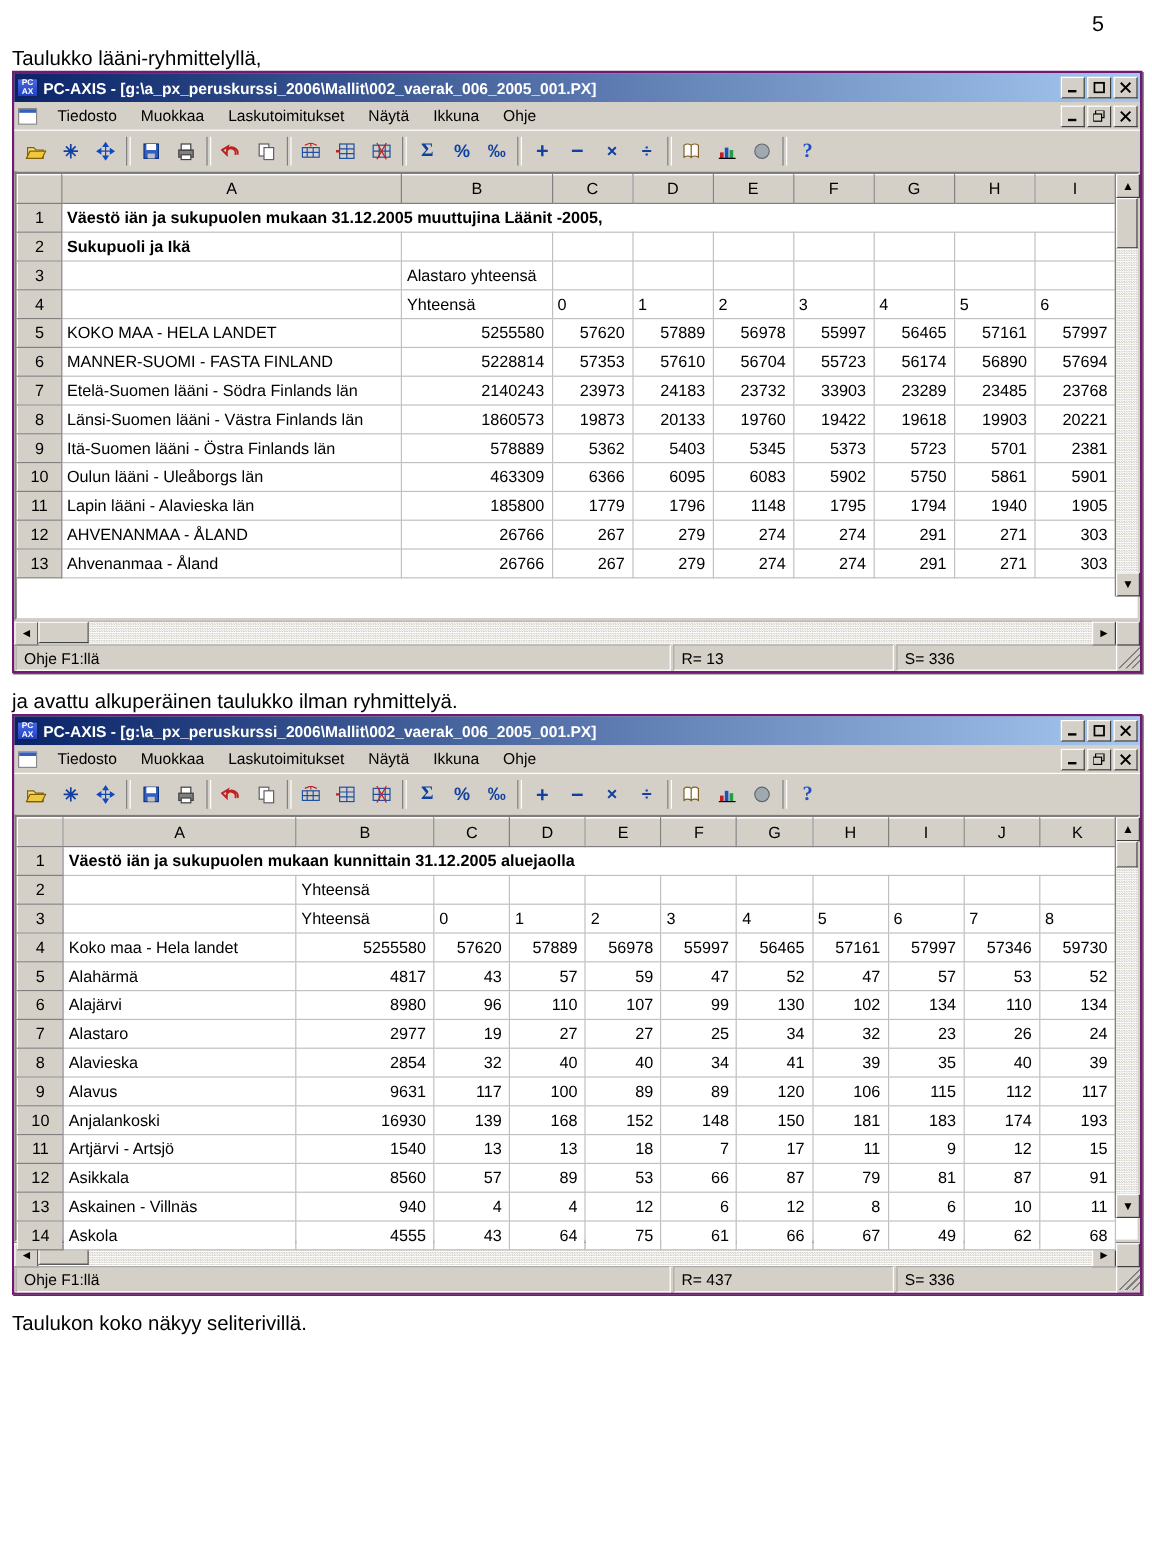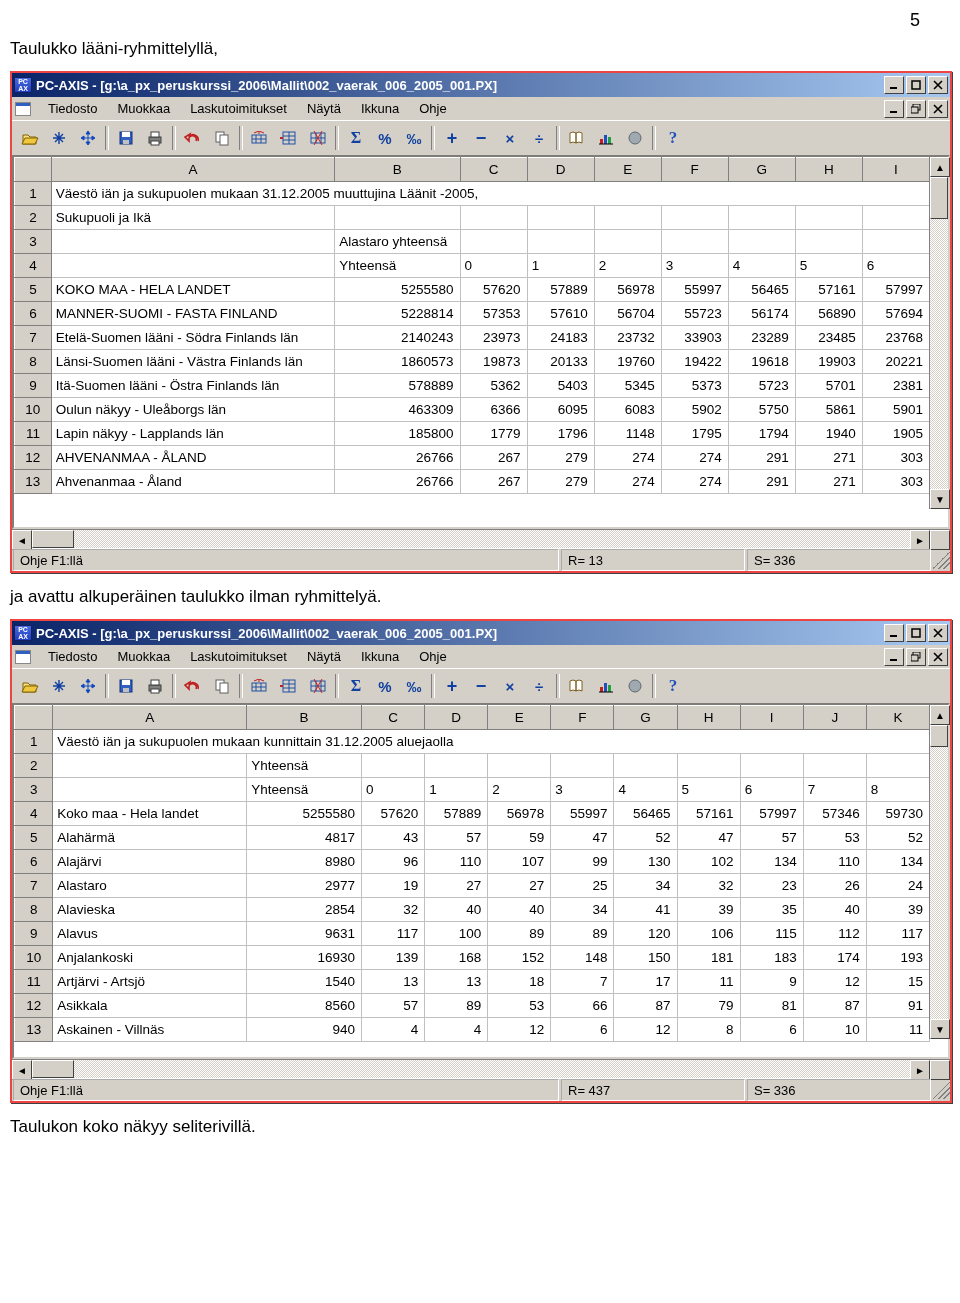--- a/index.html
+++ b/index.html
@@ -1,18 +1,18 @@
 <!DOCTYPE html>
 <html><head>
 <meta charset="utf-8">
 <style>
 body{margin:0;background:#fff;font-family:Arial,Helvetica,sans-serif;font-size:16px;color:#000;width:960px}
 .page-num{text-align:right;padding:10px 40px 0 0;font-size:18px}
-.caption{padding:8px 10px 12px 10px;font-size:17px}
-.app{border:2px solid #ef4444;background:#d4d0c8;margin:0 8px 6px 10px;box-shadow:1px 1px 0 #404040}
+.caption{padding:8px 10px 0 10px;font-size:17px}
+.app{border:2px solid #701a75;background:#d4d0c8;margin:0 8px 6px 10px;box-shadow:1px 1px 0 #404040}
 .titlebar{display:flex;align-items:center;background:linear-gradient(90deg,#0a2468,#a6c8f0);color:#fff;height:24px;padding:0 2px;font-size:13px;font-weight:bold}
 .titlebar .icon-wrap{width:18px;height:18px;margin-right:4px;display:flex;align-items:center;justify-content:center}
 .px-icon{width:16px;height:14px;background:linear-gradient(#4a6ae0,#2040c0);border:1px solid #102060;font-size:7px;line-height:7px;color:#fff;display:flex;flex-direction:column;align-items:center;justify-content:center;font-family:Arial;font-weight:bold}
 .title-text{flex:1;white-space:nowrap;overflow:hidden}
 .win-btns{display:flex;gap:2px}
 .win-btn{width:18px;height:16px;background:#d4d0c8;border:1px solid #fff;border-right-color:#404040;border-bottom-color:#404040;display:flex;align-items:center;justify-content:center;color:#000;font-weight:bold;font-size:10px;font-family:"Segoe UI",Arial}
 .menubar{display:flex;align-items:center;background:#d4d0c8;height:23px;padding:0 2px;font-size:13px}
 .menubar .sysicon{width:18px;height:18px;margin-right:6px;display:flex;align-items:center;justify-content:center}
 .sysicon-inner{width:14px;height:12px;border:1px solid #888;background:#fff;position:relative}
 .sysicon-inner::before{content:"";position:absolute;top:0;left:0;right:0;height:3px;background:#3060c0}
@@ -22,21 +22,21 @@
 .tb-btn{width:26px;height:24px;display:flex;align-items:center;justify-content:center;border:1px solid transparent}
 .tb-sep{width:6px;height:24px;border-left:1px solid #808080;border-right:1px solid #fff;margin:0 2px;width:2px}
 .grid-wrap{background:#fff;border:2px inset #d4d0c8;margin:0;position:relative}
 .grid{border-collapse:collapse;width:100%;table-layout:fixed;font-size:13.5px}
 .grid th,.grid td{border:1px solid #c0c0c0;padding:1px 4px;height:21px;overflow:hidden;white-space:nowrap}
 .grid th{background:#d4d0c8;font-weight:normal;text-align:center;border:1px solid #808080;border-top-color:#fff;border-left-color:#fff}
 .grid th.rowhead{text-align:center;width:30px}
 .grid td{background:#fff}
 .grid td.num{text-align:right;padding-right:6px}
 .grid td.txt{text-align:left}
-.bold{font-weight:normal}
+.bold{font-weight:bold}
 .scroll-v{position:absolute;top:0;right:0;bottom:18px;width:18px;background:#d4d0c8;border-left:1px solid #808080;display:flex;flex-direction:column}
 .scroll-h{height:18px;background:#d4d0c8;border-top:1px solid #808080;display:flex}
 .sb-btn{width:18px;height:18px;background:#d4d0c8;border:1px solid #fff;border-right-color:#404040;border-bottom-color:#404040;display:flex;align-items:center;justify-content:center;font-size:10px;color:#000}
 .sb-track{flex:1;background:repeating-conic-gradient(#d4d0c8 0 25%,#fff 0 50%) 0 0/2px 2px}
 .sb-thumb{background:#d4d0c8;border:1px solid #fff;border-right-color:#404040;border-bottom-color:#404040}
 .statusbar{display:flex;background:#d4d0c8;border-top:1px solid #fff;font-size:13px;height:22px;align-items:center}
 .status-pane{border:1px inset #fff;padding:1px 6px;margin:1px;height:18px;display:flex;align-items:center}
 .status-pane.flex{flex:1}
 .status-pane.fixed{width:170px}
 .grip{width:18px;height:18px;background:linear-gradient(135deg,transparent 50%,#808080 50%,#808080 55%,transparent 55%,transparent 65%,#808080 65%,#808080 70%,transparent 70%,transparent 80%,#808080 80%,#808080 85%,transparent 85%)}
@@ -323,33 +323,33 @@
               <td class="num">5362</td>
               <td class="num">5403</td>
               <td class="num">5345</td>
               <td class="num">5373</td>
               <td class="num">5723</td>
               <td class="num">5701</td>
               <td class="num">2381</td>
             </tr>
             <tr>
               <th class="rowhead">10</th>
-              <td class="txt">Oulun näkyy - Uleåborgs län</td>
+              <td class="txt">Oulun lääni - Uleåborgs län</td>
               <td class="num">463309</td>
               <td class="num">6366</td>
               <td class="num">6095</td>
               <td class="num">6083</td>
               <td class="num">5902</td>
               <td class="num">5750</td>
               <td class="num">5861</td>
               <td class="num">5901</td>
             </tr>
             <tr>
               <th class="rowhead">11</th>
-              <td class="txt">Lapin näkyy - Lapplands län</td>
+              <td class="txt">Lapin lääni - Alavieska län</td>
               <td class="num">185800</td>
               <td class="num">1779</td>
               <td class="num">1796</td>
               <td class="num">1148</td>
               <td class="num">1795</td>
               <td class="num">1794</td>
               <td class="num">1940</td>
               <td class="num">1905</td>
             </tr>
             <tr>
@@ -751,20 +751,34 @@
               <td class="num">4</td>
               <td class="num">4</td>
               <td class="num">12</td>
               <td class="num">6</td>
               <td class="num">12</td>
               <td class="num">8</td>
               <td class="num">6</td>
               <td class="num">10</td>
               <td class="num">11</td>
             </tr>
+            <tr>
+              <th class="rowhead">14</th>
+              <td class="txt">Askola</td>
+              <td class="num">4555</td>
+              <td class="num">43</td>
+              <td class="num">64</td>
+              <td class="num">75</td>
+              <td class="num">61</td>
+              <td class="num">66</td>
+              <td class="num">67</td>
+              <td class="num">49</td>
+              <td class="num">62</td>
+              <td class="num">68</td>
+            </tr>
           </tbody>
         </table>
   </div>
   <div class="scroll-v">
    <div class="sb-btn">▲</div>
    <div class="sb-thumb" style="height:20px"></div>
    <div class="sb-track" style="flex:1"></div>
    <div class="sb-btn">▼</div>
   </div>
  </div>

